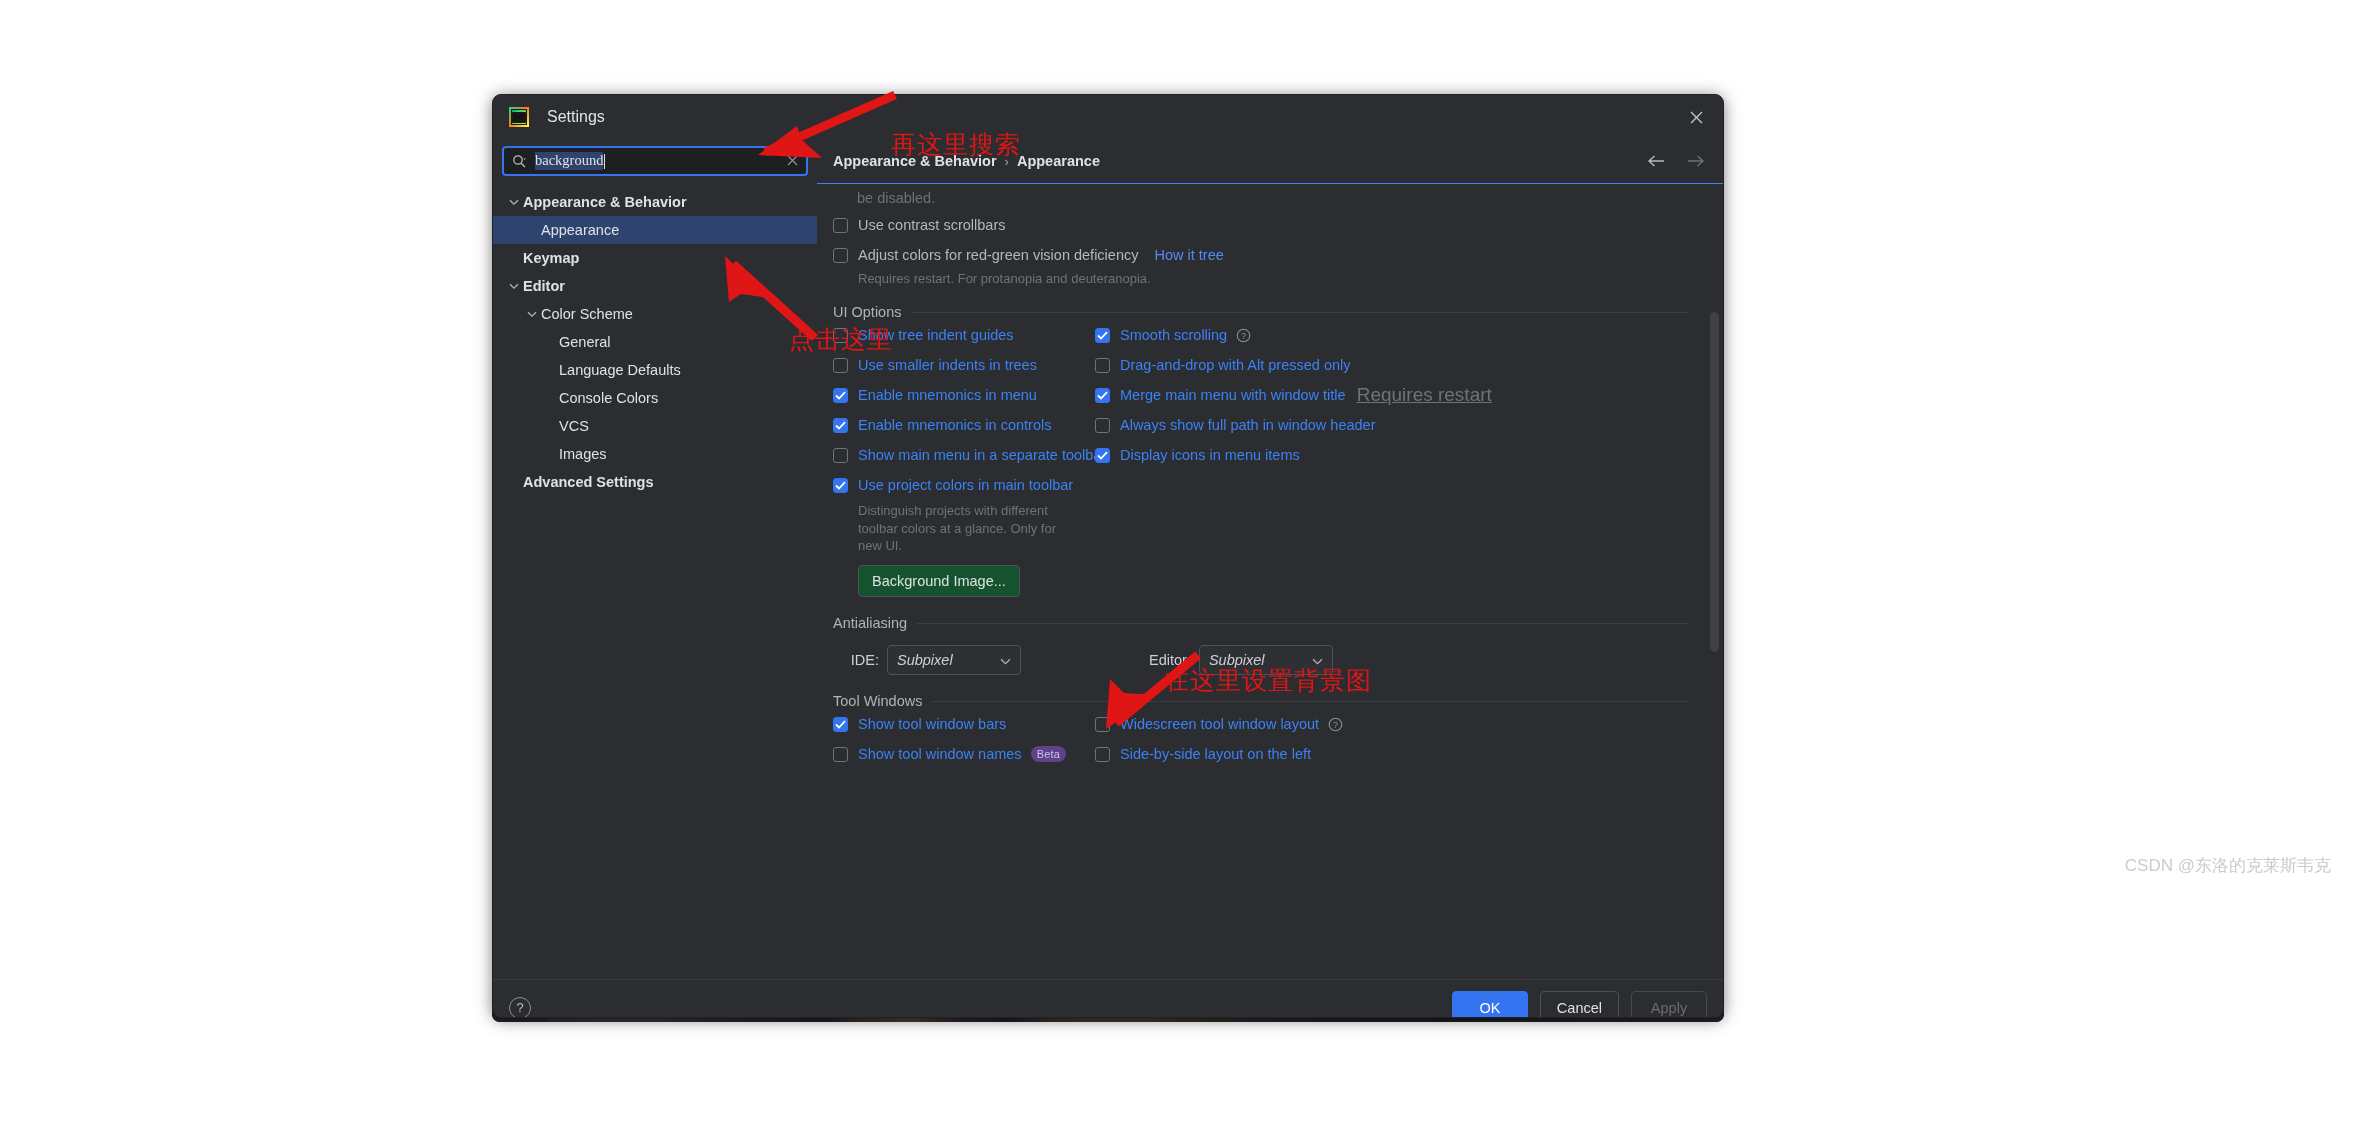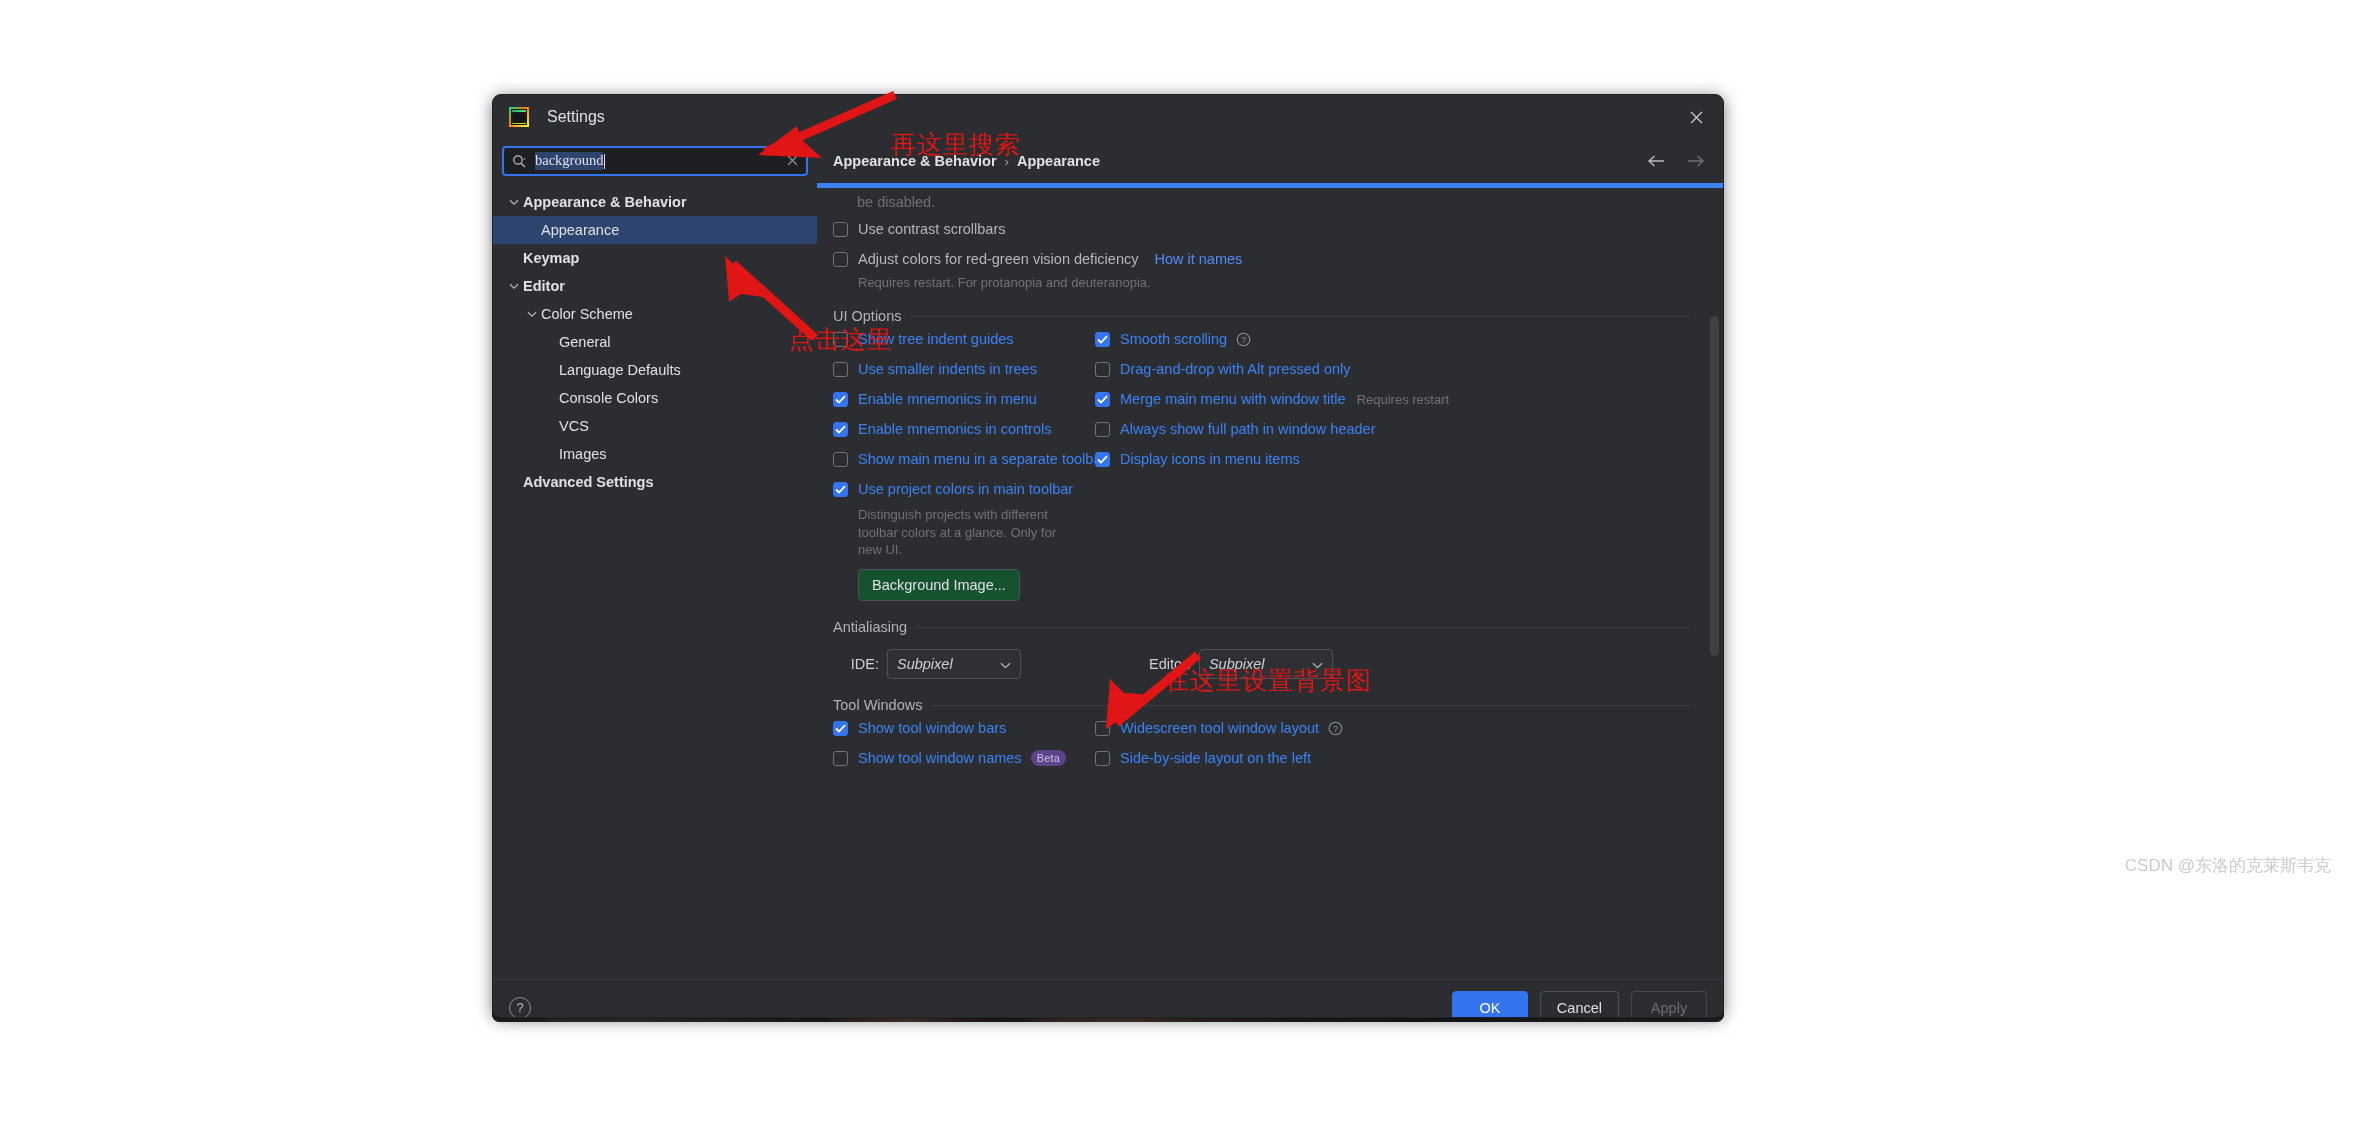--- a/index.html
+++ b/index.html
@@ -146,40 +146,40 @@
     flex: 0 0 44px;
   }
   .crumb { color: #dfe1e5; font-size: 14.5px; font-weight: 700; }
   .crumb-sep { color: #9aa0a6; font-size: 13px; margin: 0 8px; }
   .nav-arrows { position: absolute; right: 18px; display: flex; gap: 22px; align-items:center; }
   .nav-btn { cursor: pointer; display:flex; }
 
   .content-scroll {
     flex: 1; position: relative; overflow: hidden;
     padding: 0 0 0 0;
-    border-top: 5px solid #3b82f6;
+    border-top: 1px solid #3b82f6;
   }
   .content-inner { padding: 6px 34px 0 16px; }
 
   .cut-text { color: #6e7173; font-size: 14.5px; height: 14px; overflow: hidden; margin: 0 0 6px 24px; }
 
   .cb-row { display: flex; align-items: center; min-height: 30px; }
   .cb {
     width: 15px; height: 15px; flex: 0 0 15px;
     border-radius: 3px; border: 1px solid #6f737a;
     background: transparent;
     display: inline-flex; align-items: center; justify-content: center;
     cursor: pointer;
   }
   .cb.on { background: #3574f0; border-color: #3574f0; }
   .cb.on svg { display: block; }
   .cb svg { display: none; }
   .cb-label { margin-left: 10px; color: #3b82f6; font-size: 14.5px; white-space: nowrap; }
   .cb-label.dim { color: #b4b7bd; }
-  .sublabel { color: #6f7277; font-size: 13px; margin-left: 11px; }
+  .sublabel { color: #6f7277; font-size: 19px; margin-left: 11px; text-decoration: underline; }
   .link { color: #548af7; font-size: 14.5px; margin-left: 16px; cursor: pointer; }
   .hint { color: #6f7277; font-size: 13px; margin: 1px 0 0 25px; }
 
   .help-icon { margin-left: 9px; cursor: pointer; display:flex; }
 
   .group {
     margin-top: 18px;
     display: flex; align-items: center; gap: 9px;
   }
   .group-title { color: #b0b3b8; font-size: 14.5px; white-space: nowrap; }
@@ -415,21 +415,21 @@
                 
               </span>
               <span class="cb-label dim">Use contrast scrollbars</span>
             </div>
 
             <div class="cb-row">
               <span class="cb">
                 
               </span>
               <span class="cb-label dim">Adjust colors for red-green vision deficiency</span>
-              <span class="link">How it names</span>
+              <span class="link">How it tree</span>
             </div>
             <div class="hint">Requires restart. For protanopia and deuteranopia.</div>
 
             <div class="group">
               <span class="group-title">UI Options</span>
               <span class="group-line"></span>
             </div>
 
             <div class="two-col">
               <div class="col-a" id="ui-left"><div class="cb-row">

